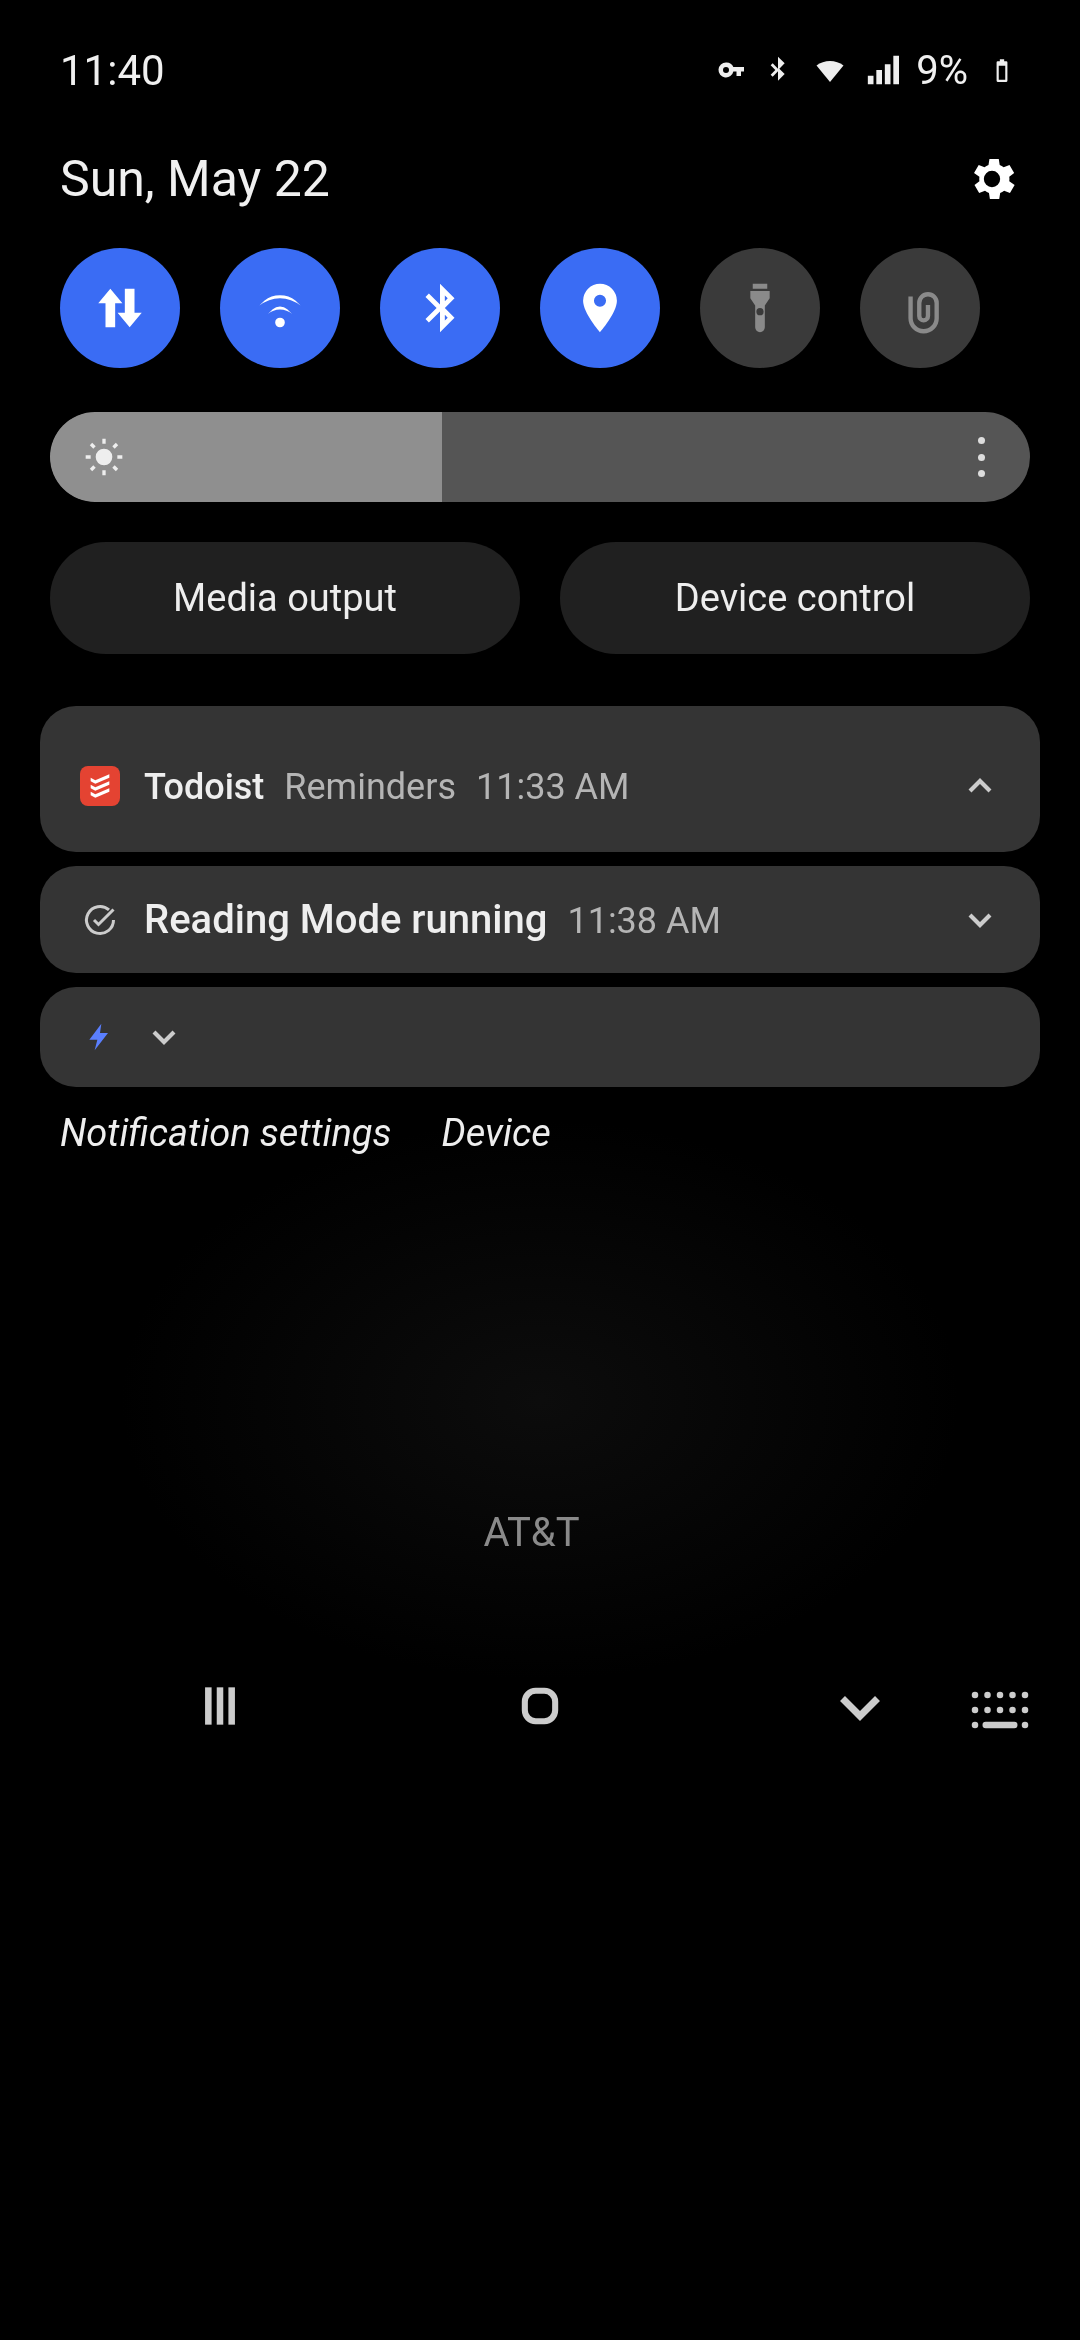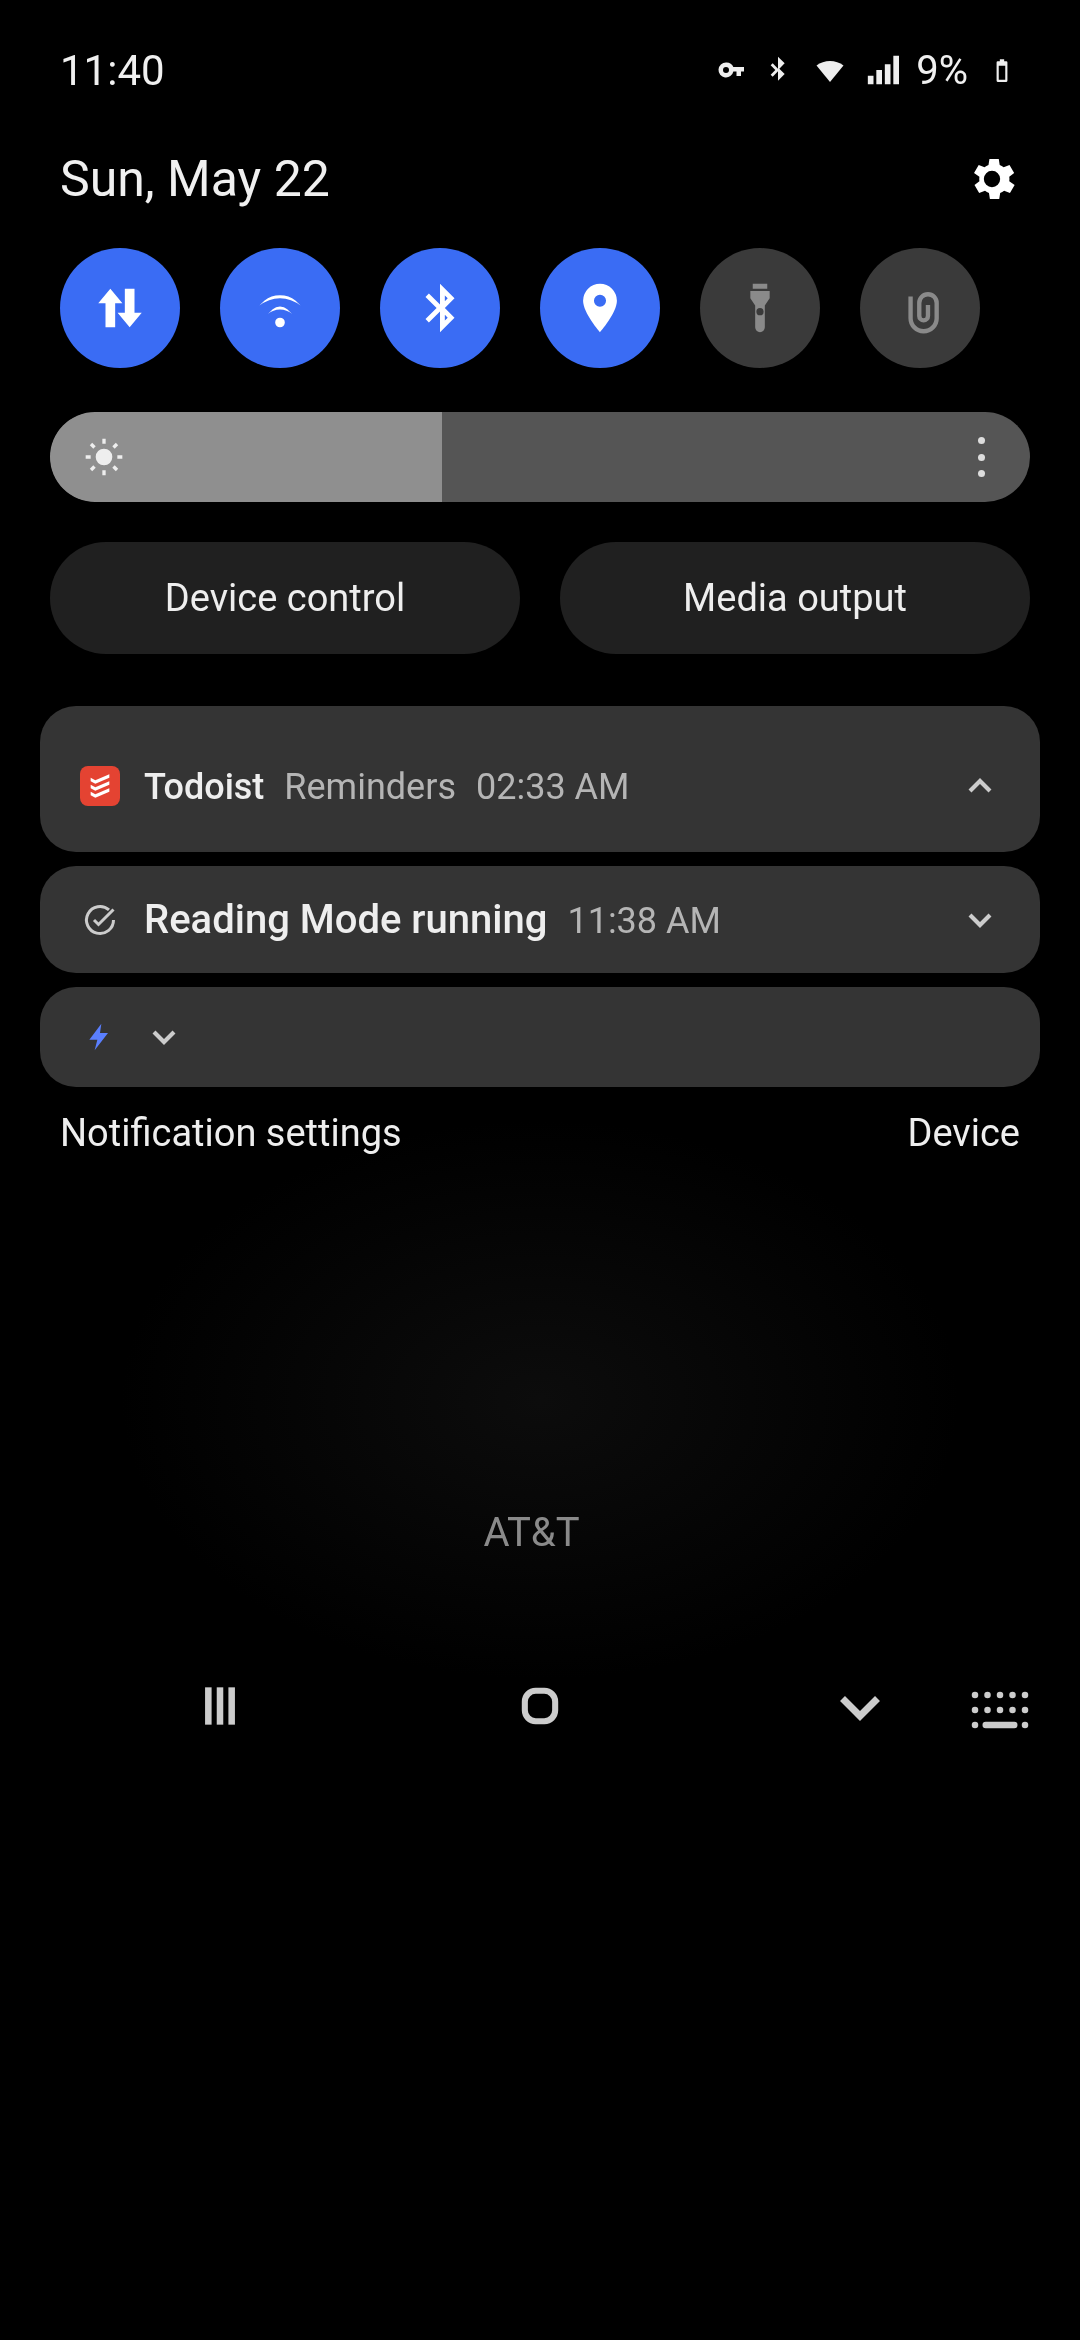--- a/index.html
+++ b/index.html
@@ -43,21 +43,21 @@
   .notif-large { min-height:146px; align-items:flex-start; padding-top:60px; }
   .notif-app-icon { width:40px; height:40px; flex-shrink:0; border-radius:8px; display:flex; align-items:center; justify-content:center; }
   .notif-text { display:flex; align-items:baseline; gap:20px; flex:1; flex-wrap:wrap; }
   .notif-appname { font-size:36px; color:#eee; font-weight:500; }
   .notif-channel { font-size:36px; color:#b5b5b5; }
   .notif-time { font-size:36px; color:#b5b5b5; }
   .notif-title { font-size:40px; color:#eee; font-weight:500; }
   .notif-chevron { width:40px; height:40px; flex-shrink:0; display:flex; align-items:center; justify-content:center; }
 
   
-  .actions-row { display:flex; justify-content:space-between; gap:50px; margin: 24px 60px 0 60px; }
+  .actions-row { display:flex; justify-content:flex-start; gap:50px; margin: 24px 60px 0 60px; font-style: italic; }
   .action-link { font-size:38px; color:#eee; }
 
   
   .carrier { position:absolute; bottom:220px; left:0; right:17px; text-align:center; font-size:40px; color:#8a8a8a; }
 
   
   .navbar { position:absolute; bottom:0; left:0; right:0; height:140px; display:flex; align-items:center; justify-content:space-around; padding:0 60px; }
   .nav-btn { width:100px; height:60px; display:flex; align-items:center; justify-content:center; }
   .nav-sip { position:absolute; right:50px; bottom:46px; width:60px; height:40px; }
 </style>
@@ -159,39 +159,39 @@
     </span>
     <div class="brightness-more">
       <span></span>
         <span></span>
         <span></span>
     </div>
   </div>
 
   <div class="shortcut-row">
     <div class="shortcut-btn">
+      <span>Media output</span>
+    </div>
+    <div class="shortcut-btn">
       <span>Device control</span>
-    </div>
-    <div class="shortcut-btn">
-      <span>Media output</span>
     </div>
   </div>
 
   <div class="notif-list">
 
     <div class="notif notif-large">
       <div class="notif-app-icon" style="background:#E44332">
         <svg viewBox="0 0 24 24" width="28" height="28" fill="#fff">
             <path d="M4 5l4 2 12-5v3L8 10 4 8V5zm0 6l4 2 12-5v3L8 16 4 14v-3zm0 6l4 2 12-5v3L8 22 4 20v-3z"></path>
           </svg>
       </div>
       <div class="notif-text">
         <span class="notif-appname">Todoist</span>
         <span class="notif-channel">Reminders</span>
-        <span class="notif-time">02:33 AM</span>
+        <span class="notif-time">11:33 AM</span>
       </div>
       <div class="notif-chevron">
         <svg viewBox="0 0 24 24" width="40" height="40" fill="none" stroke="#ccc" stroke-width="2.5">
             <polyline points="6 15 12 9 18 15"></polyline>
           </svg>
       </div>
     </div>
 
     <div class="notif">
       <div class="notif-app-icon">

